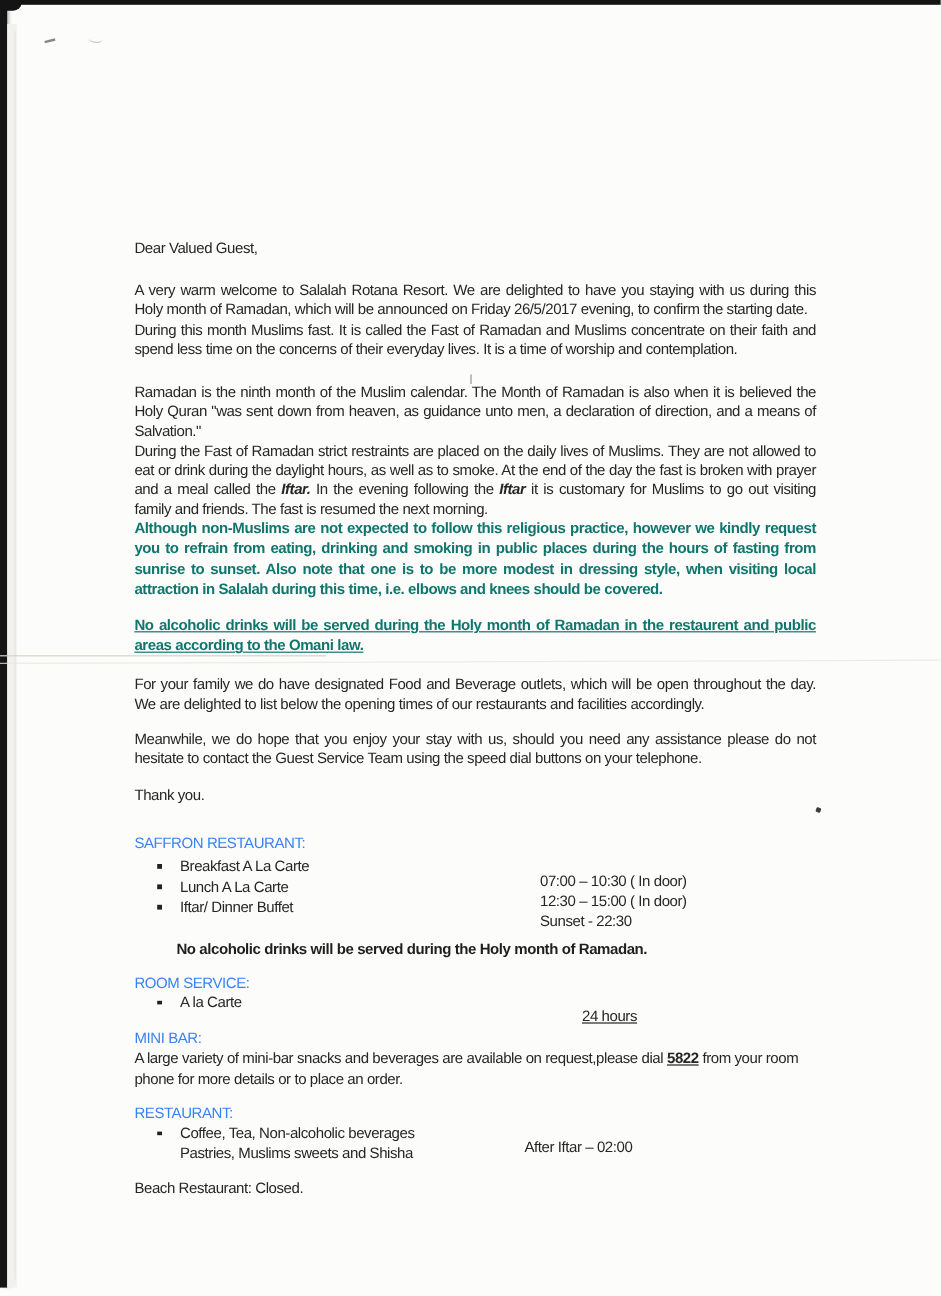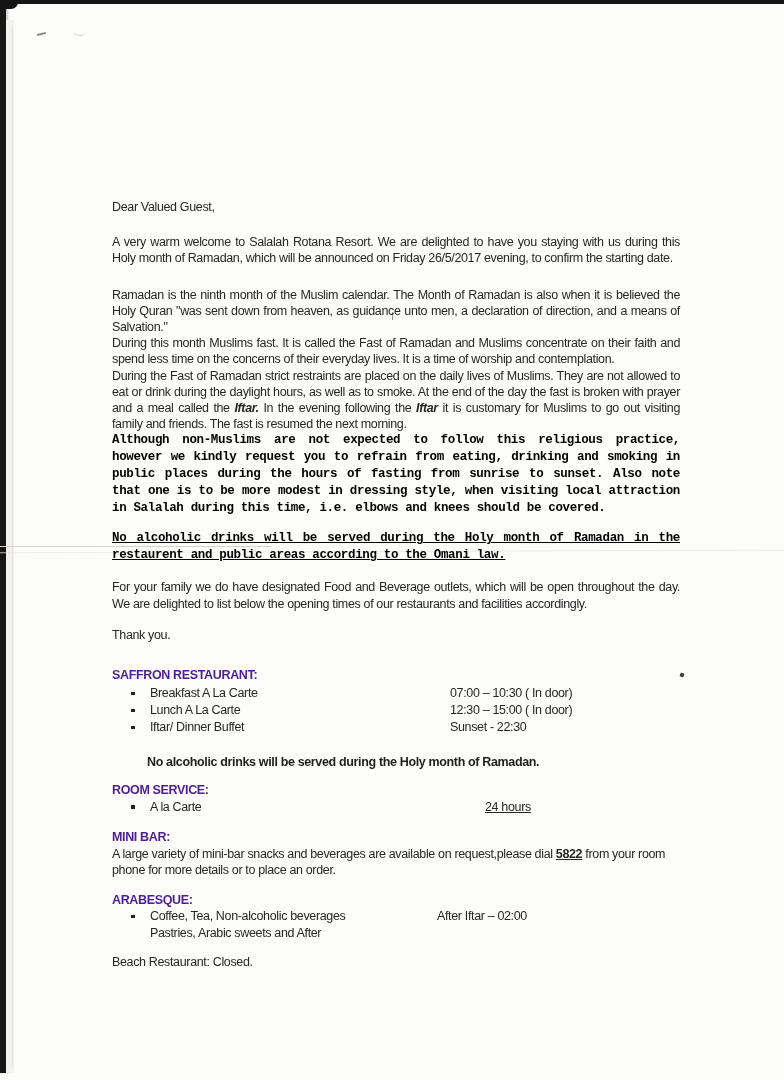--- a/index.html
+++ b/index.html
@@ -22,25 +22,25 @@
                  border-bottom:1.5px solid #9a9a96;border-radius:0 0 60% 40%;
                  transform:rotate(12deg);opacity:.55;}
   .mark-tick{position:absolute;top:312px;left:392px;width:1px;height:8px;background:#7d7d7a;opacity:.8;}
   .ink-speck{position:absolute;top:673px;left:680px;width:4px;height:4px;background:#3c3c3a;
              border-radius:1px;transform:rotate(20deg);}
   
   .content{position:absolute;left:112px;top:0;width:568px;padding-top:199px;
            font-size:12.5px;line-height:16.2px;letter-spacing:-0.35px;}
   .para{text-align:justify;}
   .b{font-weight:700;color:#1f1f1f;}
-  .bold-block{font-weight:700;line-height:17px;color:#000000;font-family:Liberation Mono, monospace;}
-  .sec-title{font-weight:700;color:#4c1d95;}
+  .bold-block{font-weight:700;line-height:17px;color:#0f766e;}
+  .sec-title{font-weight:400;color:#3b82f6;}
   .srow{position:relative;line-height:17px;padding-left:38px;}
   .bullet{position:absolute;left:19px;top:6.5px;width:3.5px;height:3.5px;background:#222;}
-  .stime{position:absolute;top:0;}
+  .stime{position:absolute;top:12px;}
   .t-saffron{left:338px;}
   .t-room{left:373px;text-decoration:underline;}
   .t-arab{left:325px;}
   .note-indent{margin-left:35px;}
   .wrap2{display:block;}
 </style>
 </head>
 <body>
 
 <div class="scan">
@@ -56,32 +56,33 @@
   <div class="mark-squiggle"></div>
   <div class="mark-tick"></div>
   <div class="ink-speck"></div>
 
   <div class="content">
 
     <div>Dear Valued Guest,</div>
 
     <div class="para" style="margin-top:19px"><span>A very warm welcome to Salalah Rotana Resort. We are delighted to have you staying with us during this Holy month of Ramadan, which will be announced on Friday 26/5/2017 evening, to confirm the starting date.</span></div>
 
+    <div class="para"><span>During this month Muslims fast. It is called the Fast of Ramadan and Muslims concentrate on their faith and spend less time on the concerns of their everyday lives. It is a time of worship and contemplation.</span></div>
+
     <div class="para" style="margin-top:20px"><span>Ramadan is the ninth month of the Muslim calendar. The Month of Ramadan is also when it is believed the Holy Quran "was sent down from heaven, as guidance unto men, a declaration of direction, and a means of Salvation."</span></div>
-
-    <div class="para"><span>During this month Muslims fast. It is called the Fast of Ramadan and Muslims concentrate on their faith and spend less time on the concerns of their everyday lives. It is a time of worship and contemplation.</span></div>
 
     <div class="para"><span>During the Fast of Ramadan strict restraints are placed on the daily lives of Muslims. They are not allowed to eat or drink during the daylight hours, as well as to smoke. At the end of the day the fast is broken with prayer and a meal called the </span><span style="font-weight: 700; font-style: italic;">Iftar.</span><span> In the evening following the </span><span style="font-weight: 700; font-style: italic;">Iftar</span><span> it is customary for Muslims to go out visiting family and friends. The fast is resumed the next morning.</span></div>
 
     <div class="para bold-block"><span style="font-weight: 700;">Although non-Muslims are not expected to follow this religious practice, however we kindly request you to refrain from eating, drinking and smoking in public places during the hours of fasting from sunrise to sunset. Also note that one is to be more modest in dressing style, when visiting  local attraction in Salalah during this time, i.e. elbows and knees should be covered.</span></div>
 
     <div class="para bold-block" style="margin-top:13px"><span style="font-weight: 700; text-decoration: underline;">No alcoholic drinks will be served during the Holy month of Ramadan in the restaurent and public areas according to the Omani law.</span></div>
 
     <div class="para" style="margin-top:15px"><span>For your family we do have designated Food and Beverage outlets, which will be open throughout the day. We are delighted to list below the opening times of our restaurants and facilities accordingly.</span></div>
 
+    <div class="para" style="margin-top:13px"><span>Meanwhile, we do hope that you enjoy your stay with us, should you need any assistance please do not hesitate to contact the Guest Service Team using the speed dial buttons on your telephone.</span></div>
 
     <div style="margin-top:15px">Thank you.</div>
 
     <div class="sec-title" style="margin-top:24px">SAFFRON RESTAURANT:</div>
     <div style="margin-top:2px">
       <div class="srow">
         <span class="bullet"></span>
         <span>Breakfast A La Carte</span>
         <span class="stime t-saffron">07:00 – 10:30 ( In door)</span>
       </div>
@@ -101,24 +102,24 @@
     <div class="sec-title" style="margin-top:12px">ROOM SERVICE:</div>
     <div class="srow">
       <span class="bullet"></span>
       <span>A la Carte</span>
       <span class="stime t-room">24 hours</span>
     </div>
 
     <div class="sec-title" style="margin-top:13px">MINI BAR:</div>
     <div style="margin-top:1px;line-height:16.5px"><span>A large variety of mini-bar snacks and beverages are available on request,please dial </span><span style="font-weight: 700; text-decoration: underline;">5822</span><span> from your room phone for more details or to place an order.</span></div>
 
-    <div class="sec-title" style="margin-top:13px">ARABESQUE:</div>
+    <div class="sec-title" style="margin-top:13px">RESTAURANT:</div>
     <div class="srow">
       <span class="bullet"></span>
       <span class="wrap2">Coffee, Tea, Non-alcoholic beverages</span>
-      <span class="wrap2">Pastries, Arabic sweets and After</span>
+      <span class="wrap2">Pastries, Muslims sweets and Shisha</span>
       <span class="stime t-arab">After Iftar – 02:00</span>
     </div>
 
     <div style="margin-top:12px"><span style="font-weight: 400;">Beach Restaurant:</span><span> Closed.</span></div>
 
   </div>
 </div>
 
 </body></html>

